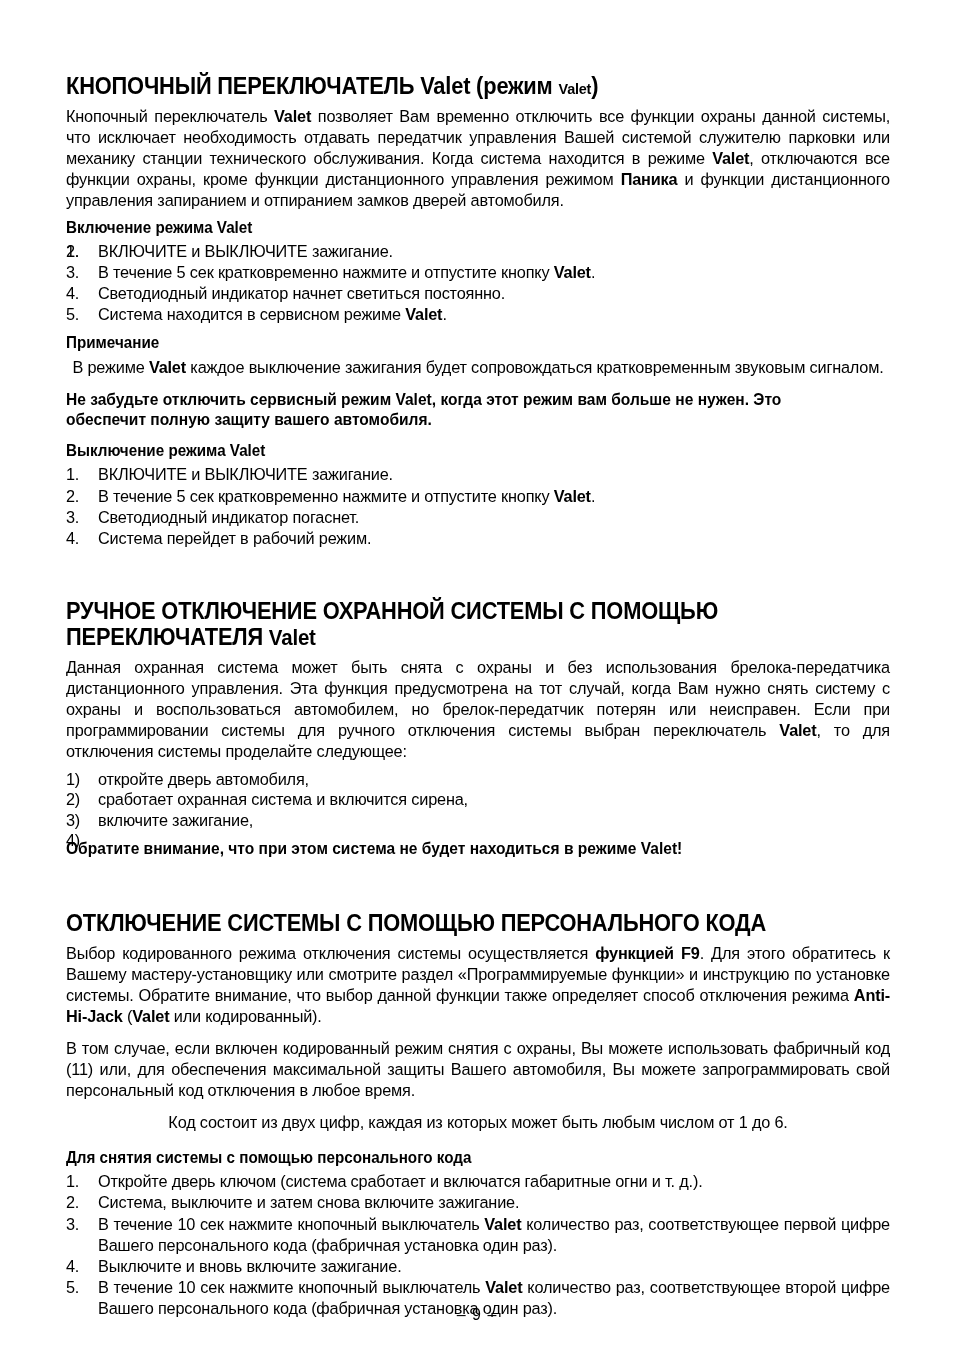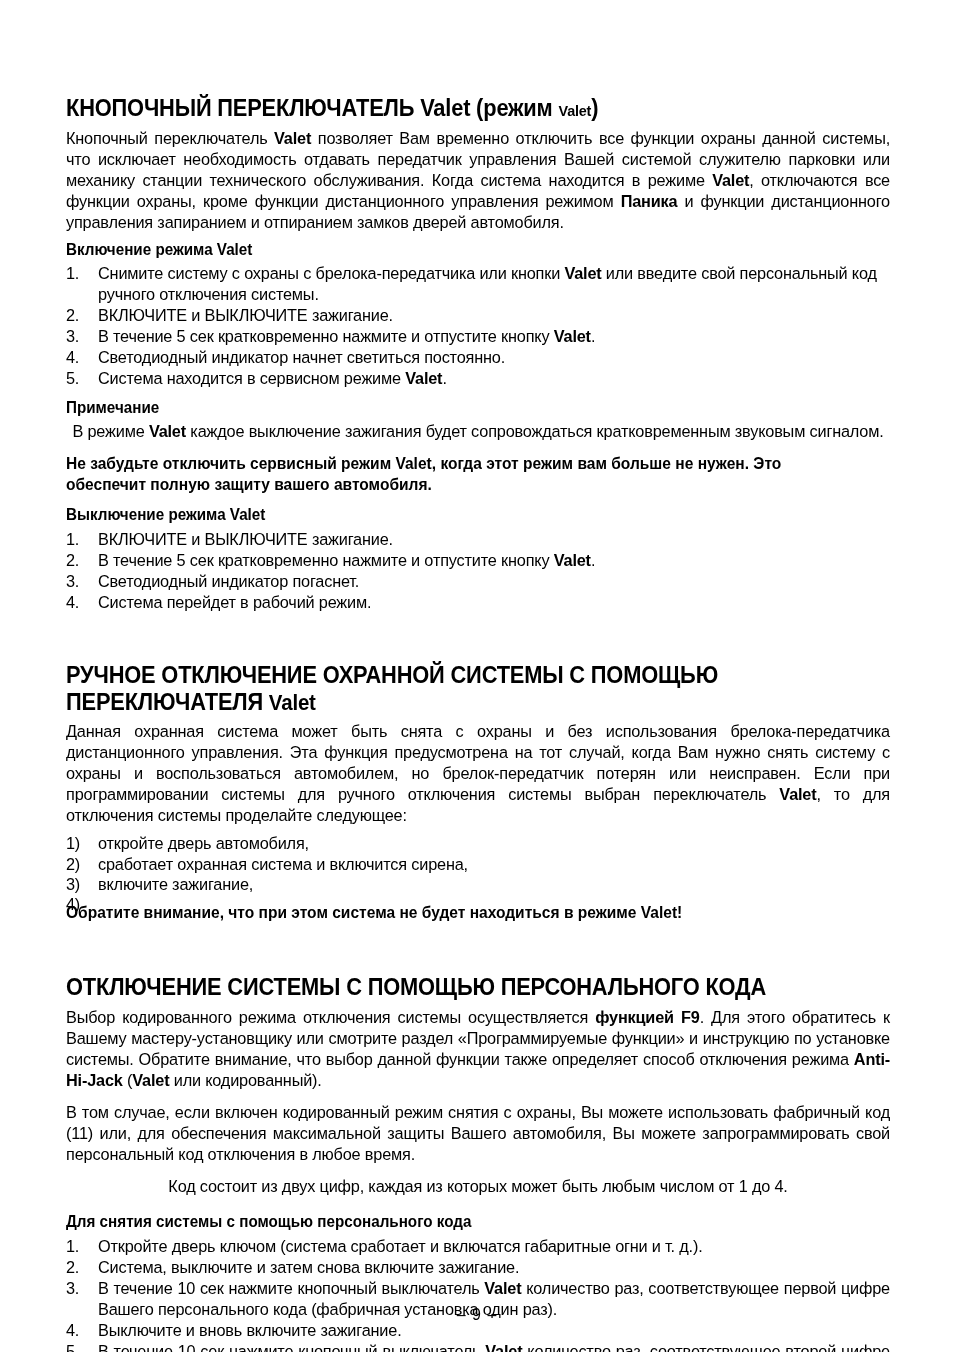--- a/index.html
+++ b/index.html
@@ -7,21 +7,21 @@
     margin: 0;
     padding: 0;
     background: #ffffff;
   }
   .page {
     position: relative;
     width: 954px;
     height: 1352px;
     background: #ffffff;
     box-sizing: border-box;
-    padding: 68px 64px 0 66px;
+    padding: 46px 64px 0 66px;
     font-family: "Liberation Sans", "DejaVu Sans", sans-serif;
     color: #000000;
     overflow: hidden;
   }
 
   
   .h-section {
     font-family: "Liberation Sans Narrow", "Liberation Sans", sans-serif;
     font-weight: bold;
     font-size: 23.5px;
@@ -130,21 +130,21 @@
     <span>КНОПОЧНЫЙ ПЕРЕКЛЮЧАТЕЛЬ Valet (режим </span><span class="tiny">Valet</span><span>)</span>
   </h1>
 
   <p class="para">Кнопочный переключатель <b>Valet</b> позволяет Вам временно отключить все функции охраны данной системы, что исключает необходимость отдавать передатчик управления Вашей системой служителю парковки или механику станции технического обслуживания. Когда система находится в режиме <b>Valet</b>, отключаются все функции охраны, кроме функции дистанционного управления режимом <b>Паника</b> и функции дистанционного управления запиранием и отпиранием замков дверей автомобиля.</p>
 
   <div class="gap-xs"></div>
 
   <h2 class="h-sub">Включение режима Valet</h2>
 
   <ol class="list">
-      <li><span class="num">1.</span><span>Снимите систему с охраны с брелока-передатчика или кнопки <b>Valet</b> или введите свой персональный код ручного отключения системы.</span></li>
+      <li><span class="num">1.</span></li>
       <li><span class="num">2.</span><span>ВКЛЮЧИТЕ и ВЫКЛЮЧИТЕ зажигание.</span></li>
       <li><span class="num">3.</span><span>В течение 5 сек кратковременно нажмите и отпустите кнопку <b>Valet</b>.</span></li>
       <li><span class="num">4.</span><span>Светодиодный индикатор начнет светиться постоянно.</span></li>
       <li><span class="num">5.</span><span>Система находится в сервисном режиме <b>Valet</b>.</span></li>
     </ol>
 
   <div class="gap-sm"></div>
 
   <h2 class="h-sub">Примечание</h2>
   <p class="para last-natural">В режиме <b>Valet</b> каждое выключение зажигания будет сопровождаться кратковременным звуковым сигналом.</p>
@@ -192,21 +192,21 @@
   </h1>
 
   <p class="para">Выбор кодированного режима отключения системы осуществляется <b>функцией F9</b>. Для этого обратитесь к Вашему мастеру-установщику или смотрите раздел «Программируемые функции» и инструкцию по установке системы. Обратите внимание, что выбор данной функции также определяет способ отключения режима <b>Anti-Hi-Jack</b> (<b>Valet</b> или кодированный).</p>
 
   <div class="gap-sm"></div>
 
   <p class="para">В том случае, если включен кодированный режим снятия с охраны, Вы можете использовать фабричный код (11) или, для обеспечения максимальной защиты Вашего автомобиля, Вы можете запрограммировать свой персональный код отключения в любое время.</p>
 
   <div class="gap-sm"></div>
 
-  <p class="para last-natural">Код состоит из двух цифр, каждая из которых может быть любым числом от 1 до 4.</p>
+  <p class="para last-natural">Код состоит из двух цифр, каждая из которых может быть любым числом от 1 до 6.</p>
 
   <div class="gap-md"></div>
 
   <h2 class="h-sub">Для снятия системы с помощью персонального кода</h2>
 
   <ol class="list justify">
       <li><span class="num">1.</span><span>Откройте дверь ключом (система сработает и включатся габаритные огни и т. д.).</span></li>
       <li><span class="num">2.</span><span>Система, выключите и затем снова включите зажигание.</span></li>
       <li><span class="num">3.</span><span>В течение 10 сек нажмите кнопочный выключатель <b>Valet</b> количество раз, соответствующее первой цифре Вашего персонального кода (фабричная установка один раз).</span></li>
       <li><span class="num">4.</span><span>Выключите и вновь включите зажигание.</span></li>

